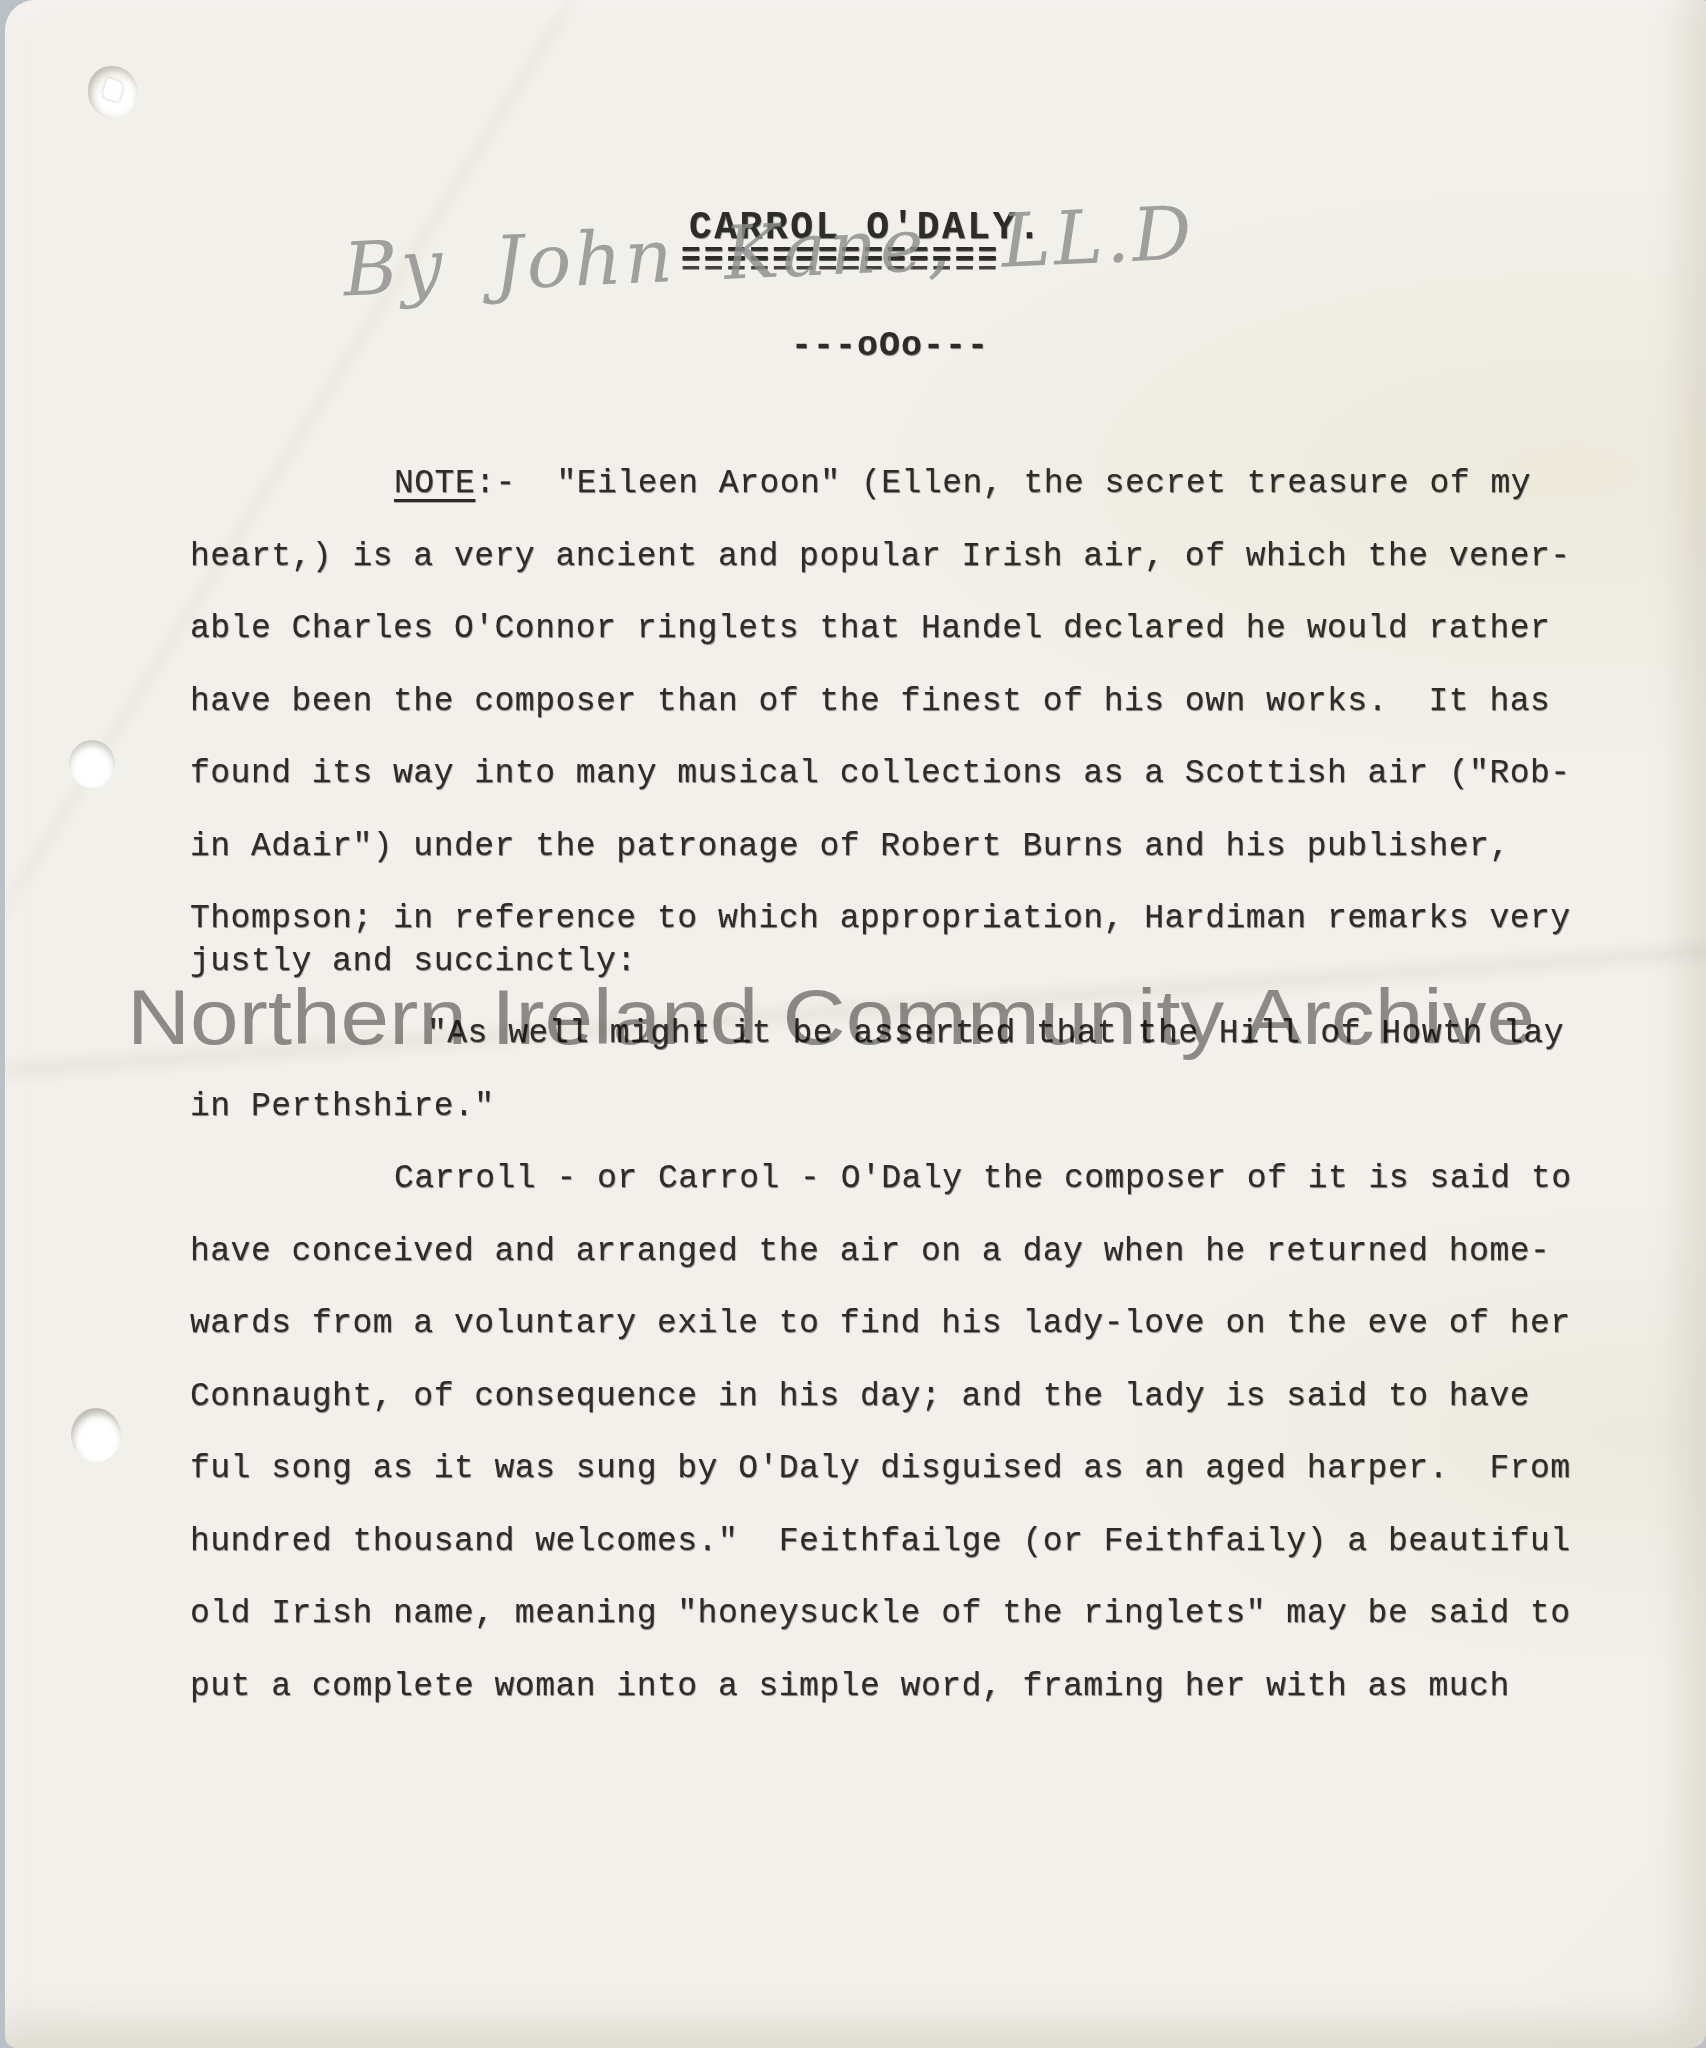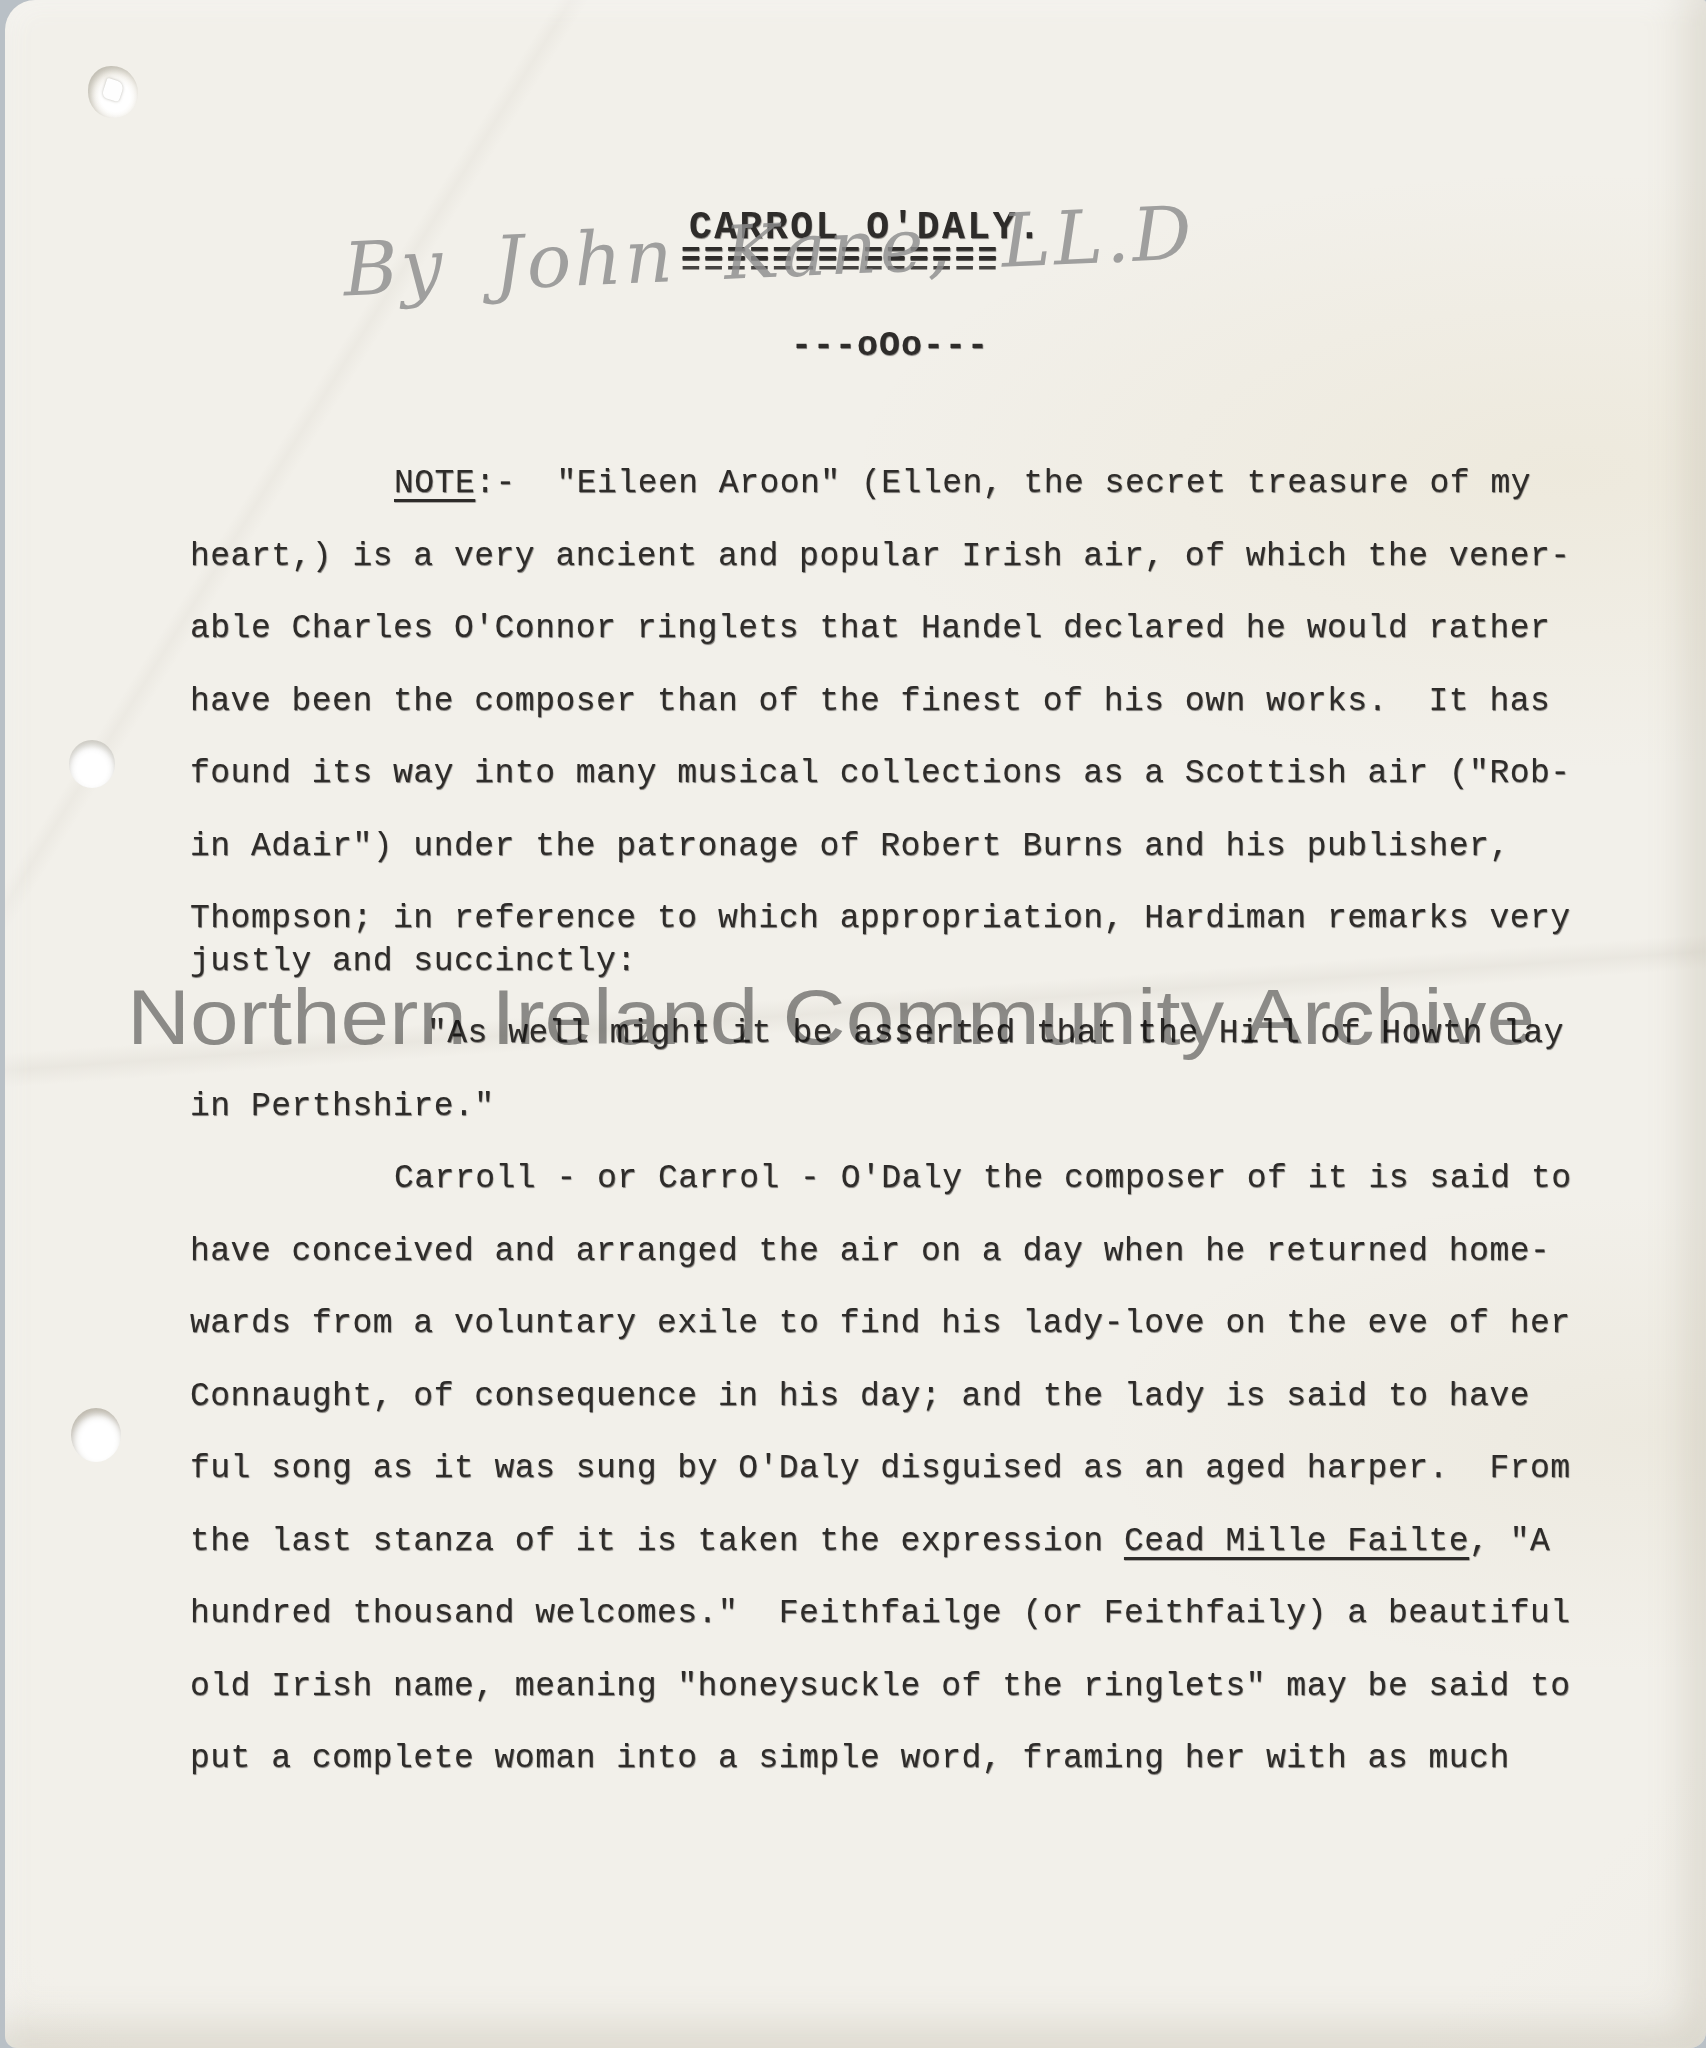--- a/index.html
+++ b/index.html
@@ -99,21 +99,20 @@
         <div class="line"><span>in Adair") under the patronage of Robert Burns and his publisher,</span></div>
         <div class="line"><span>Thompson; in reference to which appropriation, Hardiman remarks very</span></div>
         <div class="line tight"><span>justly and succinctly:</span></div>
         <div class="line indent-quote"><span>"As well might it be asserted that the Hill of Howth lay</span></div>
         <div class="line"><span>in Perthshire."</span></div>
         <div class="line indent-paragraph"><span>Carroll - or Carrol - O'Daly the composer of it is said to</span></div>
         <div class="line"><span>have conceived and arranged the air on a day when he returned home-</span></div>
         <div class="line"><span>wards from a voluntary exile to find his lady-love on the eve of her</span></div>
         <div class="line"><span>Connaught, of consequence in his day; and the lady is said to have</span></div>
         <div class="line"><span>ful song as it was sung by O'Daly disguised as an aged harper.  From</span></div>
-        <div class="line"><span>the last stanza of it is taken the expression </span><span class="u">Cead Mille Failte</span><span>, "A</span></div>
         <div class="line"><span>hundred thousand welcomes."  Feithfailge (or Feithfaily) a beautiful</span></div>
         <div class="line"><span>old Irish name, meaning "honeysuckle of the ringlets" may be said to</span></div>
         <div class="line"><span>put a complete woman into a simple word, framing her with as much</span></div>
       </div>
 
     <div class="watermark">Northern Ireland Community Archive</div>
   </div>
 </div>
 
 </body></html>

